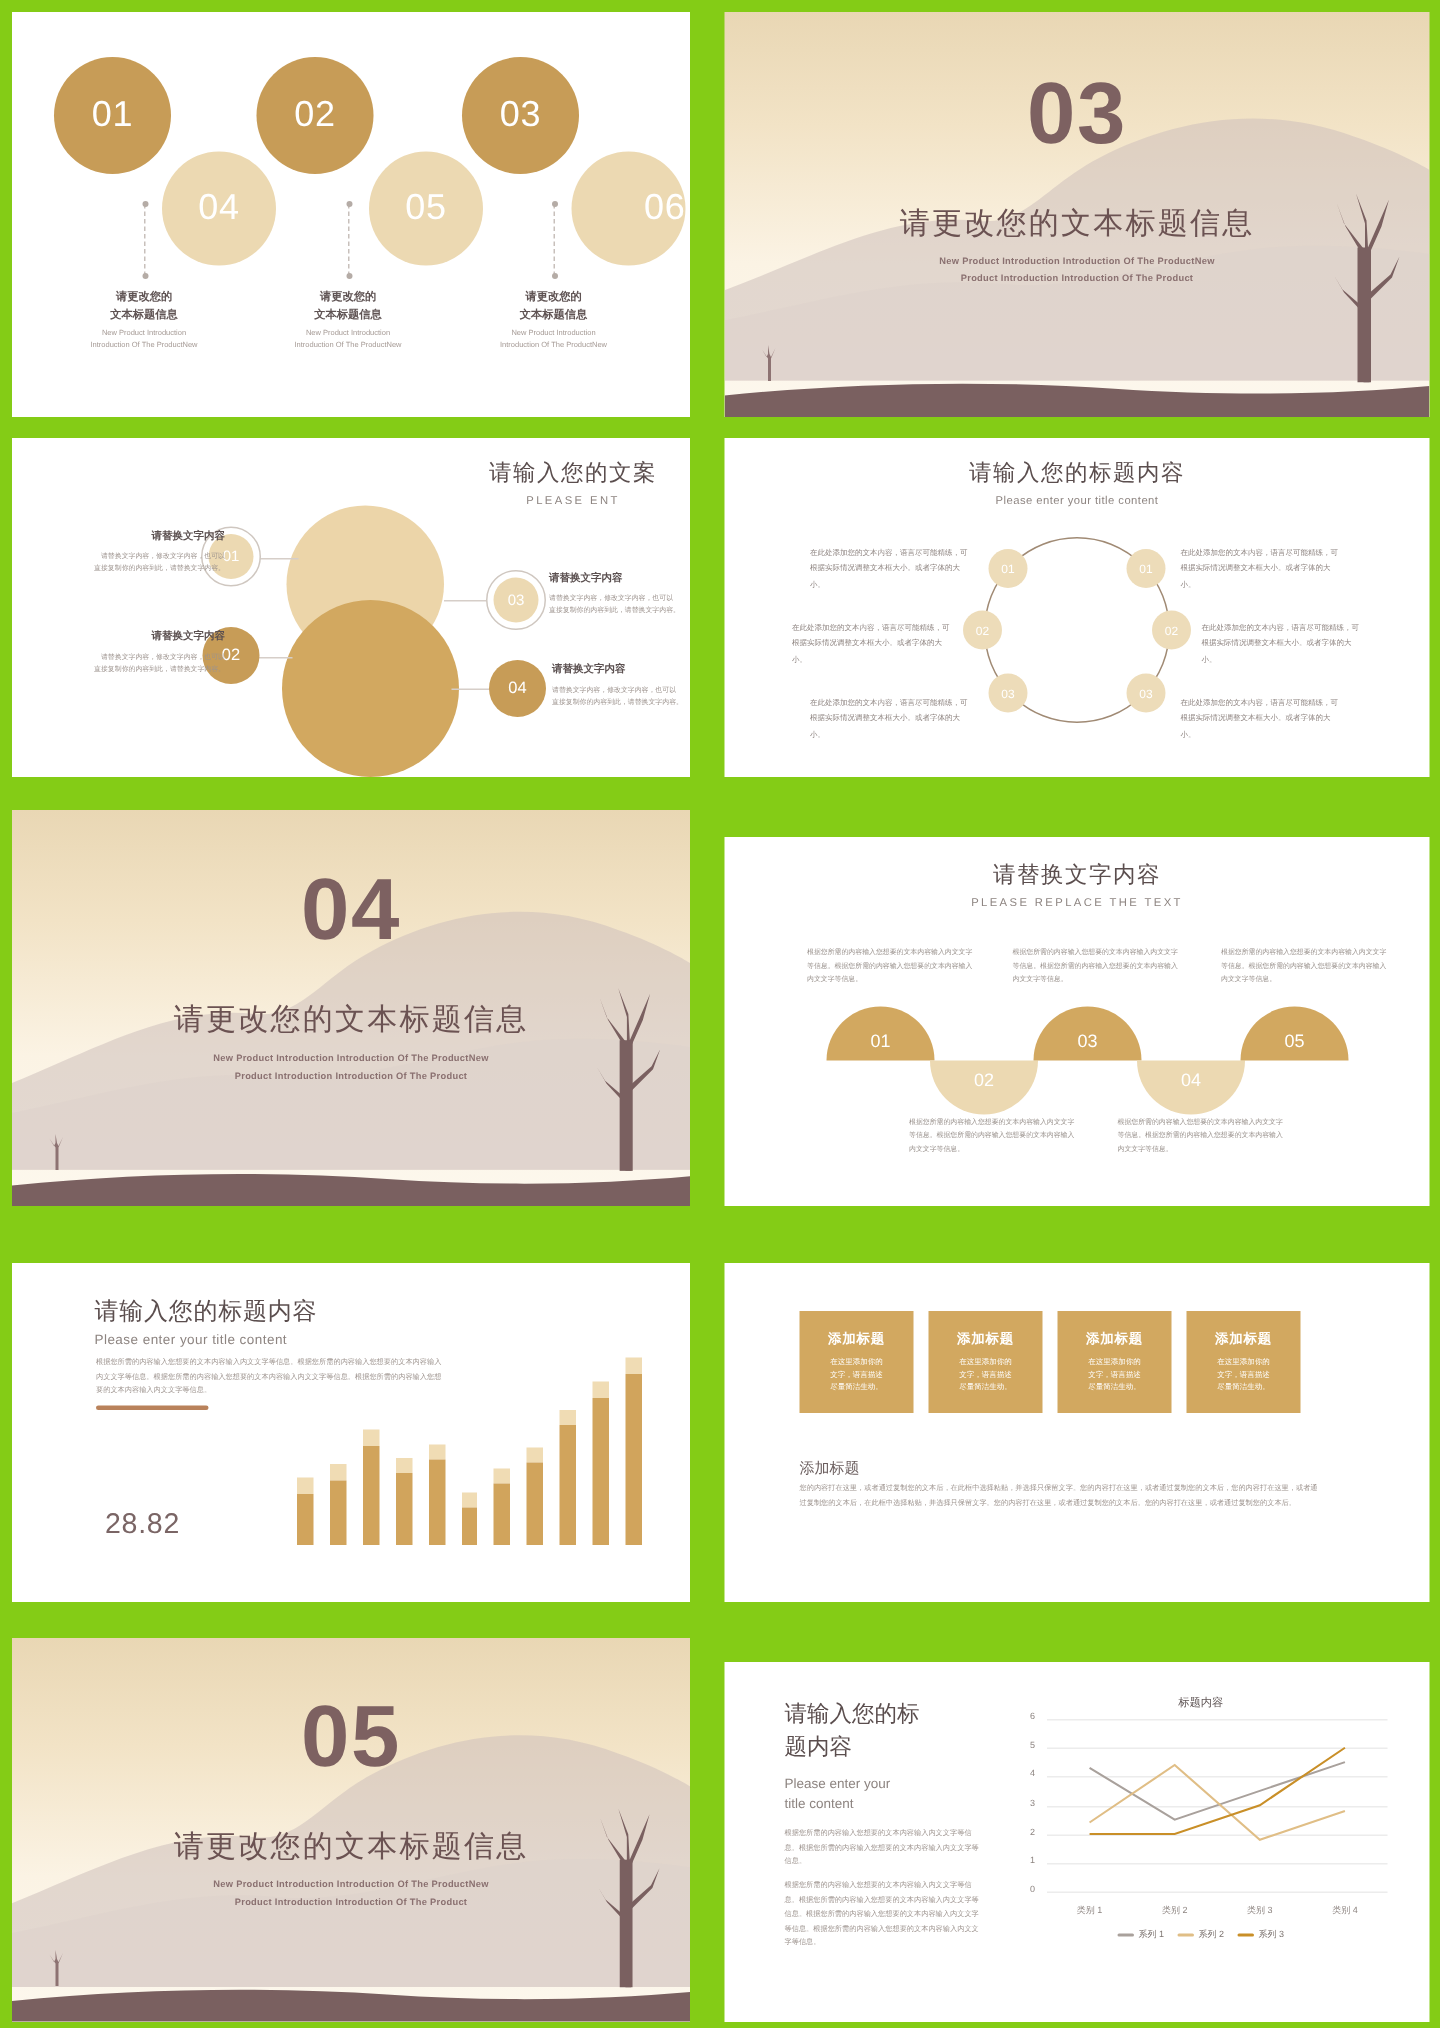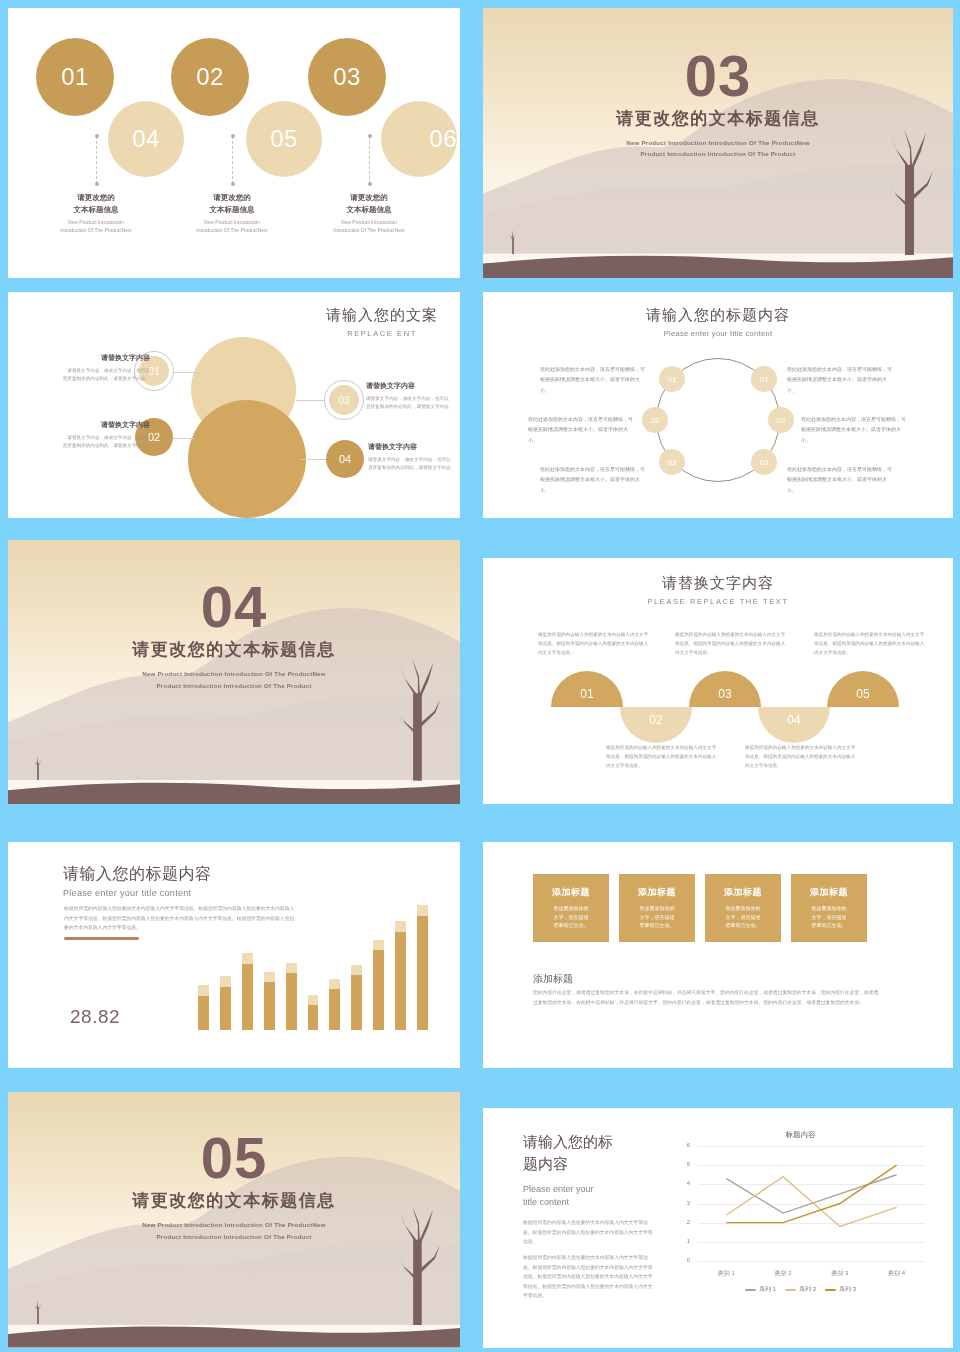--- a/index.html
+++ b/index.html
@@ -5,21 +5,21 @@
   * { box-sizing: border-box; margin: 0; padding: 0; }
   html, body {
     width: 960px; height: 1352px;
     background: #ffffff;
     font-family: "Liberation Sans", "DejaVu Sans", sans-serif;
     overflow: hidden;
   }
   .deck {
     position: relative;
     width: 960px; height: 1352px;
-    background: #7dd3fc;
+    background: #84cc16;
   }
   .slide { position: absolute; overflow: hidden; background: #fff; }
 
   
   .col-l { left: 8px;  width: 452px; }
   .col-r { left: 483px; width: 470px; }
 
   
   .landscape {
     background: linear-gradient(180deg, #e9d7b4 0%, #f2e3c6 28%, #fbf3e4 62%, #fdf8ee 100%);
@@ -32,22 +32,22 @@
   .land-center {
     position: absolute; left: 0; right: 0; top: 14%;
     text-align: center; z-index: 5;
   }
   .land-num {
     font-size: 58px; font-weight: 700; color: #7d6161;
     letter-spacing: 1px; line-height: 1.05;
     font-family: "Liberation Sans", sans-serif;
   }
   .land-title {
-    font-size: 17px; font-weight: 700; color: #6b5252;
-    margin-top: 0; letter-spacing: 1.5px;
+    font-size: 20px; font-weight: 400; color: #6b5252;
+    margin-top: 28px; letter-spacing: 1.5px;
   }
   .land-sub {
     font-size: 6.2px; font-weight: 700; color: #8a7070;
     margin-top: 7px; line-height: 1.9; letter-spacing: .2px;
   }
   .tree { position: absolute; z-index: 4; }
   .shrub { position: absolute; z-index: 4; }
 
   
   .s1 { top: 8px; height: 270px; }
@@ -158,21 +158,21 @@
     color: #fff; text-align: center; padding: 4px;
   }
   .kbox .kt { font-size: 9px; font-weight: 700; letter-spacing: .5px; }
   .kbox .kd { font-size: 5px; line-height: 1.75; margin-top: 5px; }
   .s7h { position: absolute; font-size: 10px; color: #6a5d5d; }
   .s7p { position: absolute; font-size: 4.8px; color: #9d938e; line-height: 2.05; }
 
   
   .s8 { top: 1108px; height: 240px; }
   .s8title { position: absolute; left: 40px; top: 24px; width: 140px; }
-  .s8title .cn { font-size: 15px; color: #5b4e4e; line-height: 1.45; font-family: Liberation Serif, serif; }
+  .s8title .cn { font-size: 15px; color: #5b4e4e; line-height: 1.45; }
   .s8title .en { font-size: 9px; color: #8d8480; line-height: 1.45; margin-top: 7px; }
   .chartbox { position: absolute; }
   .chart-title { position: absolute; width: 100%; text-align: center; font-size: 7.5px; color: #5f5555; }
   .gridline { position: absolute; height: 1px; background: #ececec; left: 0; right: 0; }
   .ytick { position: absolute; font-size: 6px; color: #8d8480; text-align: right; width: 16px; }
   .xtick { position: absolute; font-size: 6px; color: #8d8480; text-align: center; }
   .legend { position: absolute; display: flex; gap: 9px; align-items: center; justify-content: center; width: 100%; }
   .legend .li { display: flex; align-items: center; gap: 3px; font-size: 6px; color: #7d7470; }
   .legend .sw { width: 11px; height: 2px; border-radius: 1px; }
 </style>
@@ -239,21 +239,21 @@
     <div class="land-center">
       <div class="land-num">03</div>
       <div class="land-title">请更改您的文本标题信息</div>
       <div class="land-sub">New Product Introduction Introduction Of The ProductNew<br>Product Introduction Introduction Of The Product</div>
     </div>
   </div>
 
   <div class="slide s3 col-l">
     <div class="hdr-r">
       <div class="hdr-cn">请输入您的文案</div>
-      <div class="hdr-en">REPLACE ENT</div>
+      <div class="hdr-en">PLEASE ENT</div>
     </div>
 
     <div class="bigbub bub-light" style="left:183px; top:45px; width:105px; height:105px;"></div>
     <div class="bigbub bub-dark" style="left:180px; top:108px; width:118px; height:118px;"></div>
 
     <div class="connector" style="left:155px; top:80px;  width:36px;"></div>
     <div class="connector" style="left:155px; top:146px; width:32px;"></div>
     <div class="connector" style="left:288px; top:108px; width:32px;"></div>
     <div class="connector" style="left:293px; top:167px; width:28px;"></div>
 

